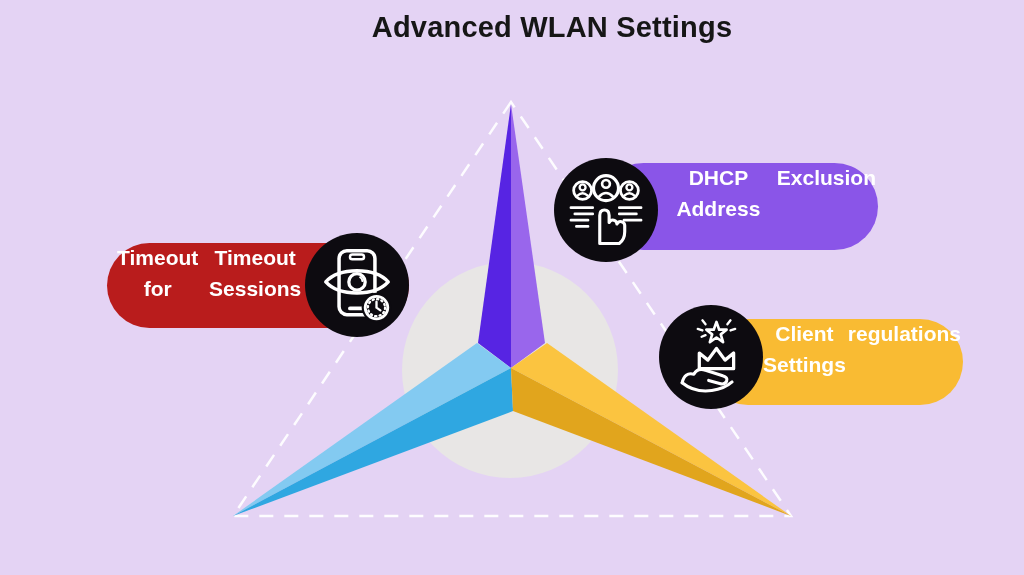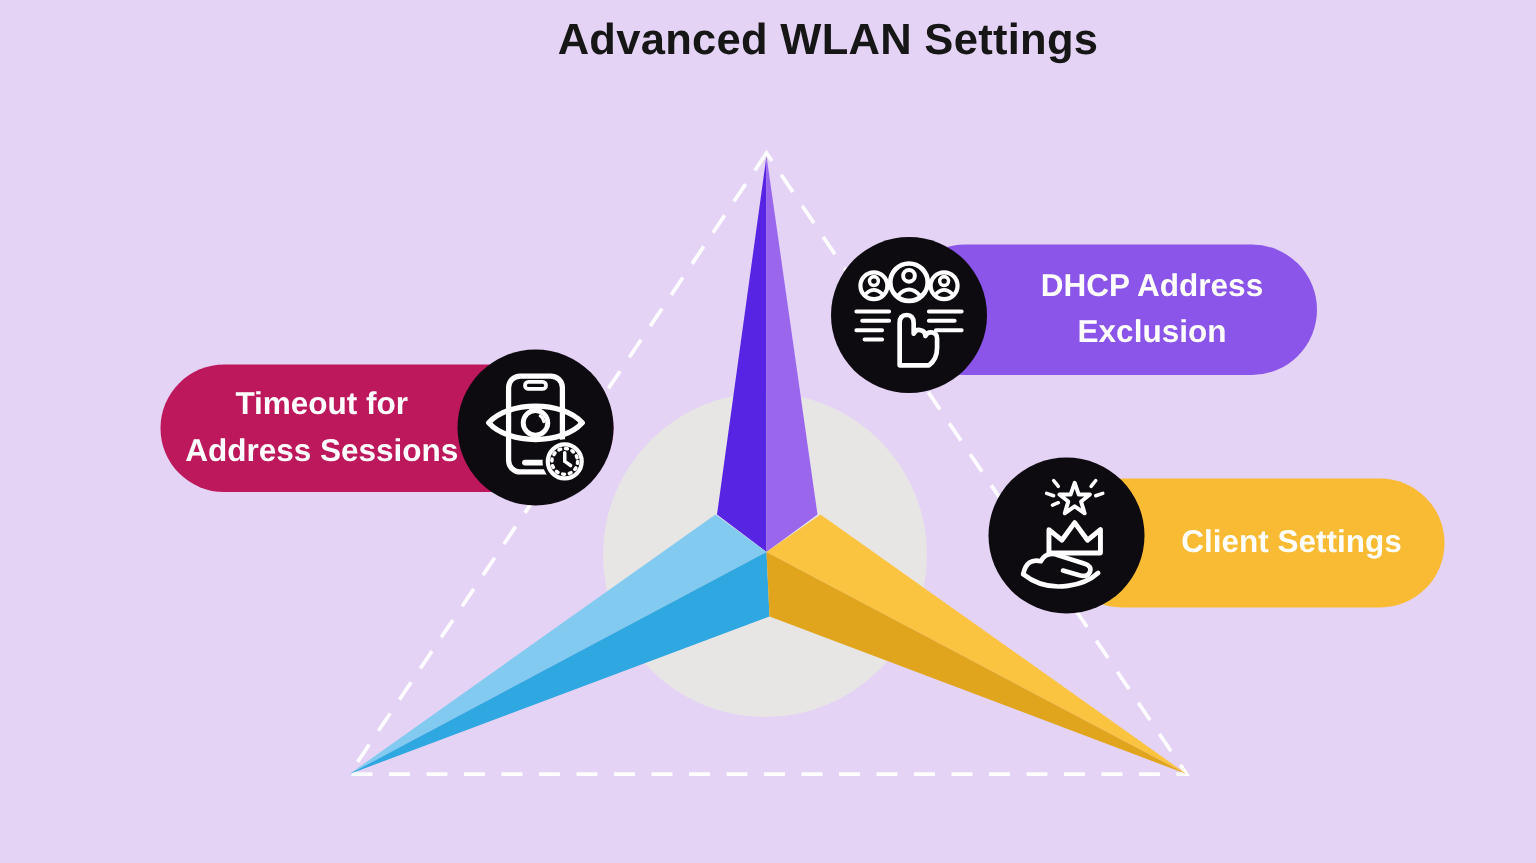--- a/index.html
+++ b/index.html
@@ -24,21 +24,21 @@
   .dashed-tri{fill:none;stroke:var(--dashed-triangle);stroke-width:2.5;
               stroke-dasharray:14 11;opacity:.92;}
   .arm-pd{fill:var(--star-purple-dark);} .arm-pl{fill:var(--star-purple-light);}
   .arm-bl{fill:var(--star-blue-light);}  .arm-bd{fill:var(--star-blue-dark);}
   .arm-yl{fill:var(--star-yellow-light);}.arm-yd{fill:var(--star-yellow-dark);}
 
   .pill{position:absolute;border-radius:46px;z-index:2;}
   .pill-blue{left:107px;top:243px;width:302px;height:85px;background:var(--pill-blue);}
   .pill-purple{left:600px;top:163px;width:278px;height:87px;background:var(--pill-purple);}
   .pill-yellow{left:705px;top:319px;width:258px;height:86px;background:var(--pill-yellow);}
-  .pill-text{position:absolute;top:0;bottom:0;display:flex;flex-direction:column;
+  .pill-text{position:absolute;top:0;bottom:0;display:flex;flex-direction:row;
              justify-content:center;text-align:center;color:var(--pill-text);
              font-weight:700;font-size:21px;line-height:30.5px;}
   .pill-blue .pill-text{left:10px;width:195px;}
   .pill-purple .pill-text{right:2px;width:216px;}
   .pill-yellow .pill-text{right:2px;width:200px;}
 
   .icon-circle{position:absolute;width:104px;height:104px;border-radius:50%;
                background:var(--icon-circle);z-index:3;display:flex;
                align-items:center;justify-content:center;}
   .icon-circle svg{width:78px;height:78px;}
@@ -62,24 +62,24 @@
     <g>
       <polygon class="arm-bl" points="233,516 477,343 511,368"></polygon>
       <polygon class="arm-bd" points="233,516 511,368 513,411"></polygon>
     </g>
     <g>
       <polygon class="arm-yl" points="791,516 547,343 511,368"></polygon>
       <polygon class="arm-yd" points="791,516 513,411 511,368"></polygon>
     </g>
   </svg>
 
-  <div class="pill pill-blue" style="background: #be185d;">
+  <div class="pill pill-blue" style="background: #b91c1c;">
     <div class="pill-text">
       <span>Timeout for</span>
-      <span>Address Sessions</span>
+      <span>Timeout Sessions</span>
     </div>
   </div>
   <div class="icon-circle ic-1">
     <svg viewBox="0 0 100 100">
       <rect class="ln" x="27" y="6" width="46" height="82" rx="10" stroke-width="4.5"></rect>
       <rect class="ln" x="41" y="11" width="18" height="6" rx="3" stroke-width="3.2"></rect>
       <line class="ln" x1="41" y1="80" x2="59" y2="80" stroke-width="5"></line>
       <path class="ln" d="M10 46 C 27 27, 73 27, 90 46 C 73 65, 27 65, 10 46 Z" stroke-width="4.5"></path>
       <circle class="ln" cx="50" cy="46" r="10.5" stroke-width="4.2"></circle>
       <path class="ln" d="M54 40 a 7 7 0 0 1 3 5" stroke-width="2.6"></path>
@@ -109,20 +109,21 @@
       <path class="ln" d="M73.5 31.5 Q80 25.5 86.5 31.5" stroke-width="3"></path>
       <path class="ln" d="M5 47 H33 M10 55 H33 M5 63 H27 M12 71 H27" stroke-width="3.4"></path>
       <path class="ln" d="M67 47 H95 M67 55 H89 M73 63 H95" stroke-width="3.4"></path>
       <path class="ln" d="M42 93 L42 57 Q42 50 48 50 Q54 50 54 57 L54 66 Q56 62 60 63 Q64 64 64 68 Q66 64 70 65 Q74 66 74 70 L74 78 Q74 88 67 93 Z" stroke-width="4"></path>
     </svg>
   </div>
 
   <div class="pill pill-yellow" style="background: rgb(249, 187, 51);">
     <div class="pill-text">
       <span>Client Settings</span>
+      <span>regulations</span>
     </div>
   </div>
   <div class="icon-circle ic-3">
     <svg viewBox="0 0 100 100">
       <path class="ln" d="M57 5 L60.5 15 L70 15 L62.5 21 L65.5 31 L57 25 L48.5 31 L51.5 21 L44 15 L53.5 15 Z" stroke-width="3.4"></path>
       <path class="ln" d="M39 3 L43 8 M75 3 L71 8 M33 14 L39 16 M81 14 L75 16 M38 24 L43 22" stroke-width="3"></path>
       <path class="ln" d="M35 65 L35 45 L46 54 L57 39 L68 54 L79 45 L79 65 Z" stroke-width="4.2"></path>
       <path class="ln" d="M13 83 Q16 69 28 72 Q33 63 43 67 L65 74 Q72 76 70 81 Q68 86 61 84 L47 80" stroke-width="4"></path>
       <path class="ln" d="M13 83 Q29 96 51 93 Q67 91 77 82" stroke-width="4"></path>
     </svg>

